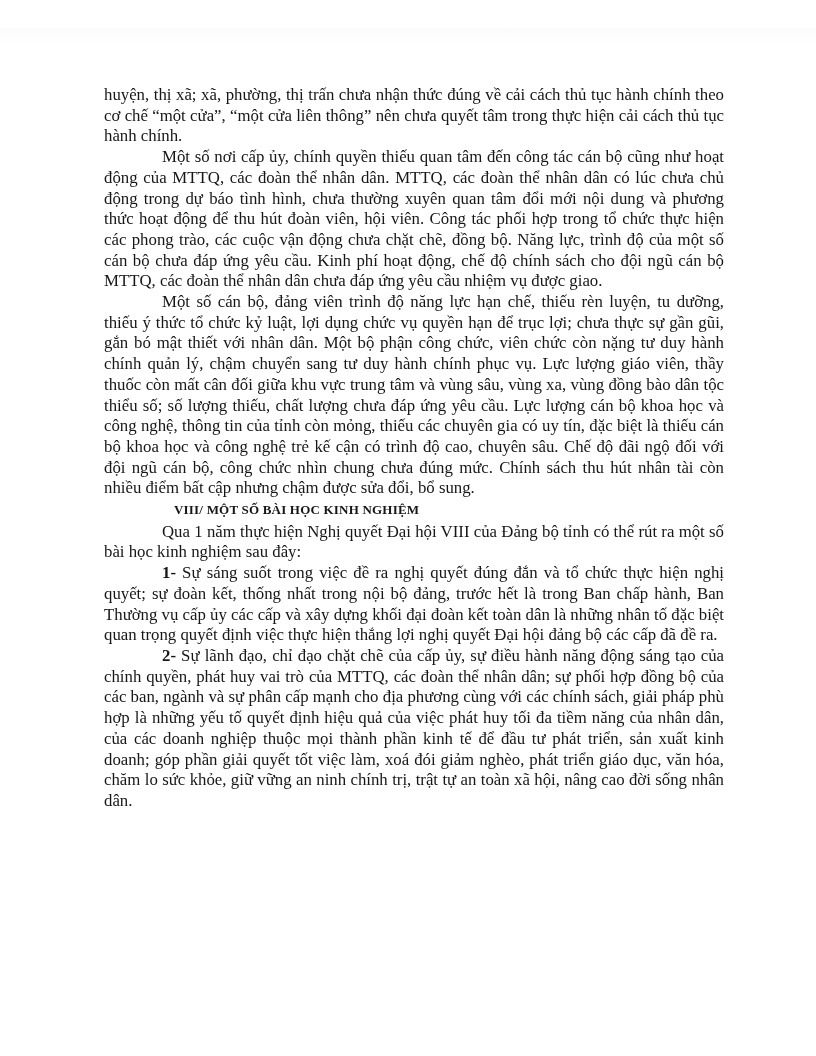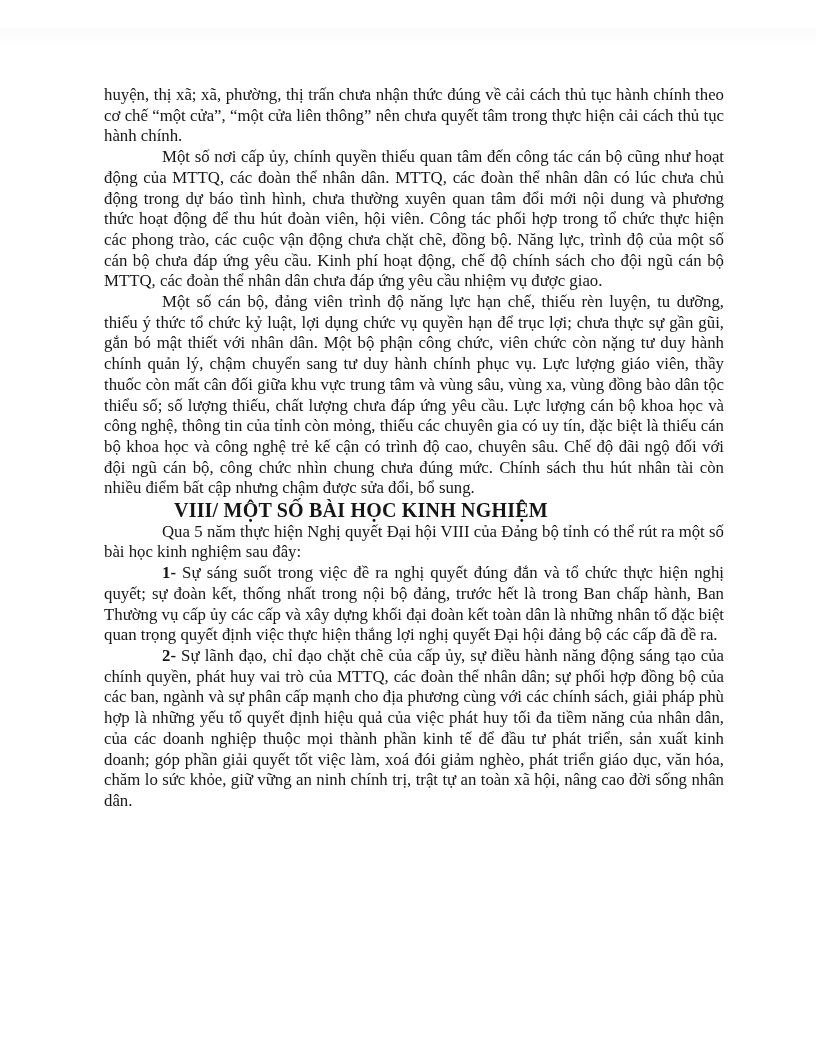--- a/index.html
+++ b/index.html
@@ -41,21 +41,21 @@
     text-indent: 58px;
   }
   .para.noindent {
     text-indent: 0;
   }
   .lead {
     font-weight: bold;
   }
   .heading {
     margin: 1px 0 1px 0;
-    font-size: 20px;
+    font-size: 13px;
     font-weight: bold;
     text-indent: 70px;
     text-align: left;
     letter-spacing: 0.2px;
   }
   .page-number {
     position: absolute;
     left: 0;
     top: 954px;
     width: 100%;
@@ -73,21 +73,21 @@
   <div class="text-column">
 
     <p class="para noindent">huyện, thị xã; xã, phường, thị trấn chưa nhận thức đúng về cải cách thủ tục hành chính theo cơ chế “một cửa”, “một cửa liên thông” nên chưa quyết tâm trong thực hiện cải cách thủ tục hành chính.</p>
 
     <p class="para">Một số nơi cấp ủy, chính quyền thiếu quan tâm đến công tác cán bộ cũng như hoạt động của MTTQ, các đoàn thể nhân dân. MTTQ, các đoàn thể nhân dân có lúc chưa chủ động trong dự báo tình hình, chưa thường xuyên quan tâm đổi mới nội dung và phương thức hoạt động để thu hút đoàn viên, hội viên. Công tác phối hợp trong tổ chức thực hiện các phong trào, các cuộc vận động chưa chặt chẽ, đồng bộ. Năng lực, trình độ của một số cán bộ chưa đáp ứng yêu cầu. Kinh phí hoạt động, chế độ chính sách cho đội ngũ cán bộ MTTQ, các đoàn thể nhân dân chưa đáp ứng yêu cầu nhiệm vụ được giao.</p>
 
     <p class="para">Một số cán bộ, đảng viên trình độ năng lực hạn chế, thiếu rèn luyện, tu dưỡng, thiếu ý thức tổ chức kỷ luật, lợi dụng chức vụ quyền hạn để trục lợi; chưa thực sự gần gũi, gắn bó mật thiết với nhân dân. Một bộ phận công chức, viên chức còn nặng tư duy hành chính quản lý, chậm chuyển sang tư duy hành chính phục vụ. Lực lượng giáo viên, thầy thuốc còn mất cân đối giữa khu vực trung tâm và vùng sâu, vùng xa, vùng đồng bào dân tộc thiểu số; số lượng thiếu, chất lượng chưa đáp ứng yêu cầu. Lực lượng cán bộ khoa học và công nghệ, thông tin của tỉnh còn mỏng, thiếu các chuyên gia có uy tín, đặc biệt là thiếu cán bộ khoa học và công nghệ trẻ kế cận có trình độ cao, chuyên sâu. Chế độ đãi ngộ đối với đội ngũ cán bộ, công chức nhìn chung chưa đúng mức. Chính sách thu hút nhân tài còn nhiều điểm bất cập nhưng chậm được sửa đổi, bổ sung.</p>
 
     <h2 class="heading">VIII/ MỘT SỐ BÀI HỌC KINH NGHIỆM</h2>
 
-    <p class="para">Qua 5 năm thực hiện Nghị quyết Đại hội VIII của Đảng bộ tỉnh có thể rút ra một số bài học kinh nghiệm sau đây:</p>
+    <p class="para">Qua 1 năm thực hiện Nghị quyết Đại hội VIII của Đảng bộ tỉnh có thể rút ra một số bài học kinh nghiệm sau đây:</p>
 
     <p class="para">
       <b class="lead">1-</b><span> Sự sáng suốt trong việc đề ra nghị quyết đúng đắn và tổ chức thực hiện nghị quyết; sự đoàn kết, thống nhất trong nội bộ đảng, trước hết là trong Ban chấp hành, Ban Thường vụ cấp ủy các cấp và xây dựng khối đại đoàn kết toàn dân là những nhân tố đặc biệt quan trọng quyết định việc thực hiện thắng lợi nghị quyết Đại hội đảng bộ các cấp đã đề ra.</span>
     </p>
 
     <p class="para">
       <b class="lead">2-</b><span> Sự lãnh đạo, chỉ đạo chặt chẽ của cấp ủy, sự điều hành năng động sáng tạo của chính quyền, phát huy vai trò của MTTQ, các đoàn thể nhân dân; sự phối hợp đồng bộ của các ban, ngành và sự phân cấp mạnh cho địa phương cùng với các chính sách, giải pháp phù hợp là những yếu tố quyết định hiệu quả của việc phát huy tối đa tiềm năng của nhân dân, của các doanh nghiệp thuộc mọi thành phần kinh tế để đầu tư phát triển, sản xuất kinh doanh; góp phần giải quyết tốt việc làm, xoá đói giảm nghèo, phát triển giáo dục, văn hóa, chăm lo sức khỏe, giữ vững an ninh chính trị, trật tự an toàn xã hội, nâng cao đời sống nhân dân.</span>
     </p>
 
 

